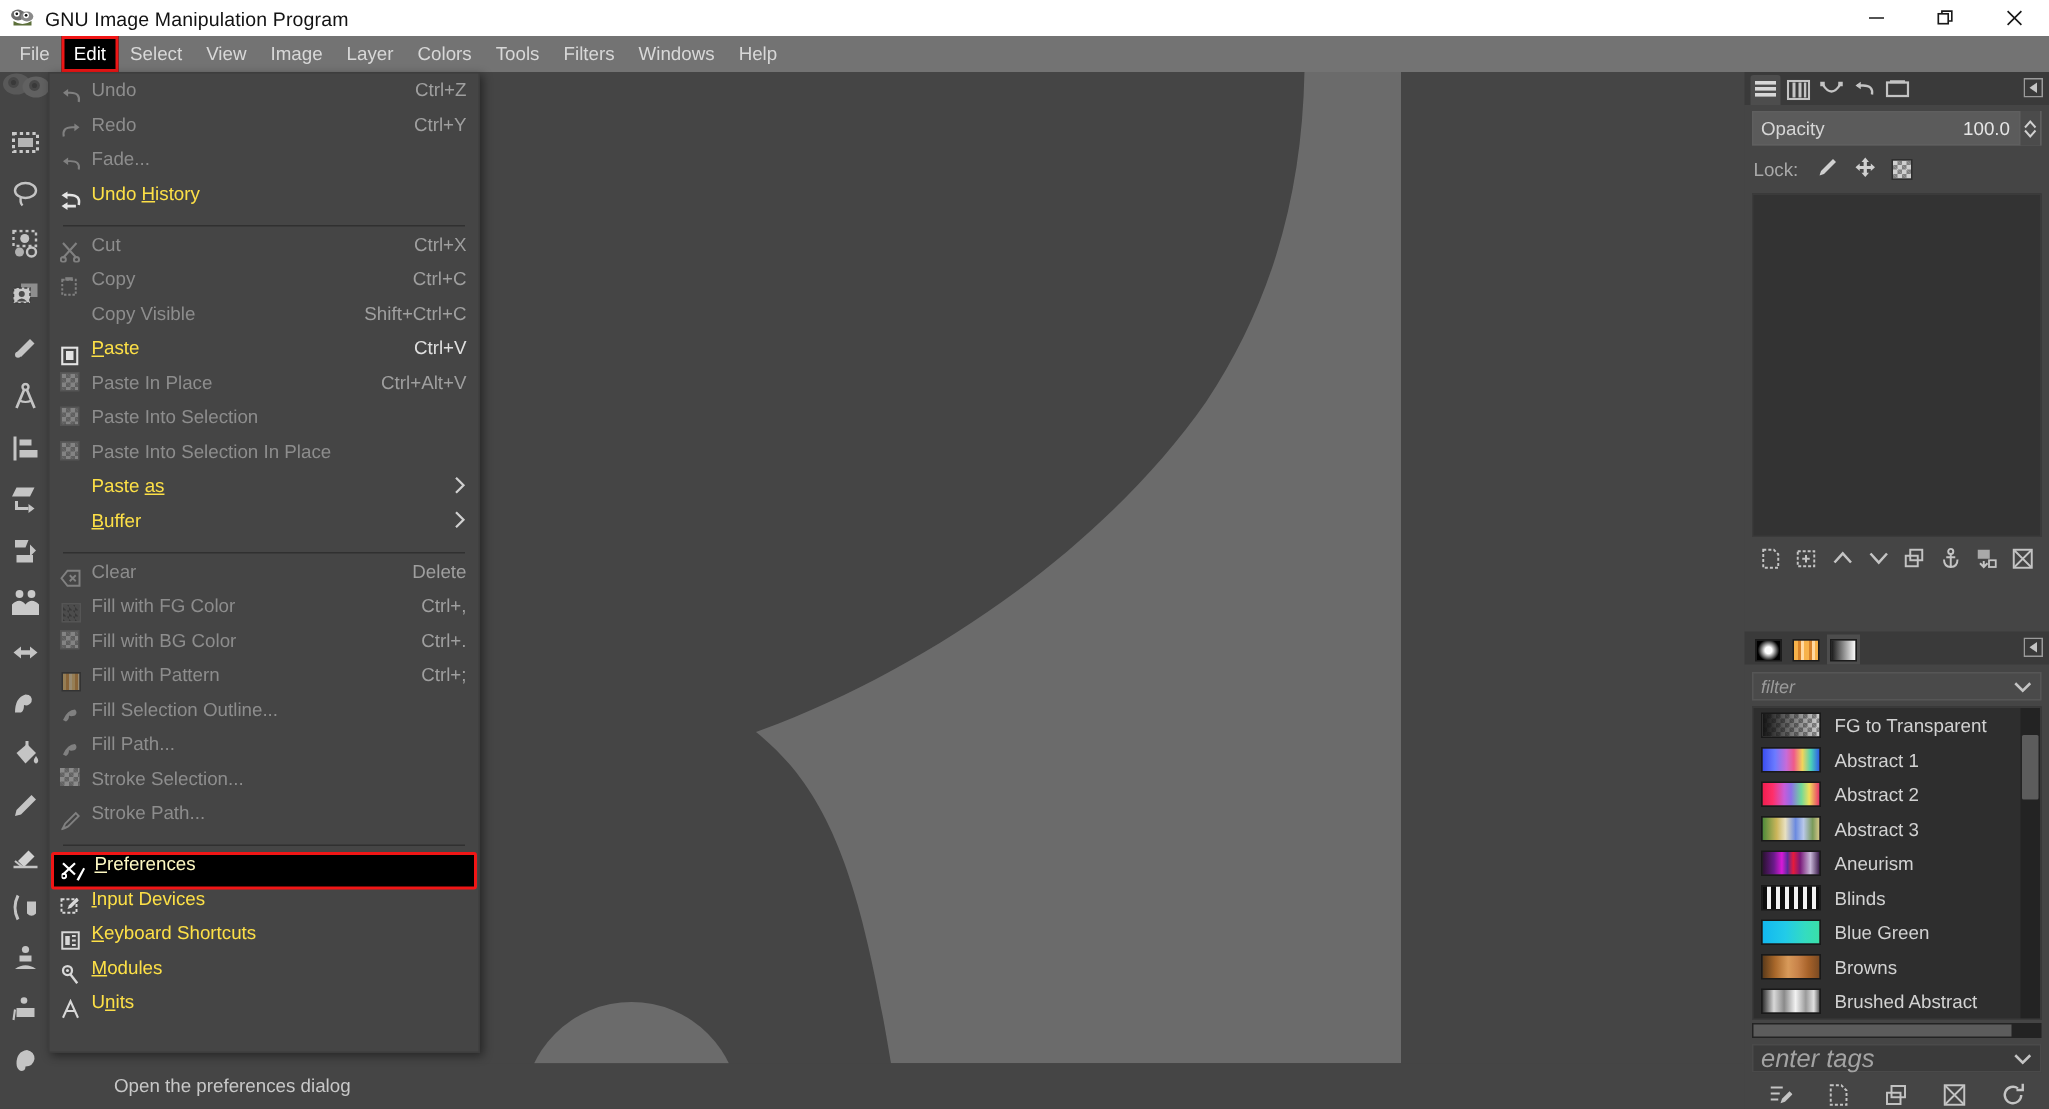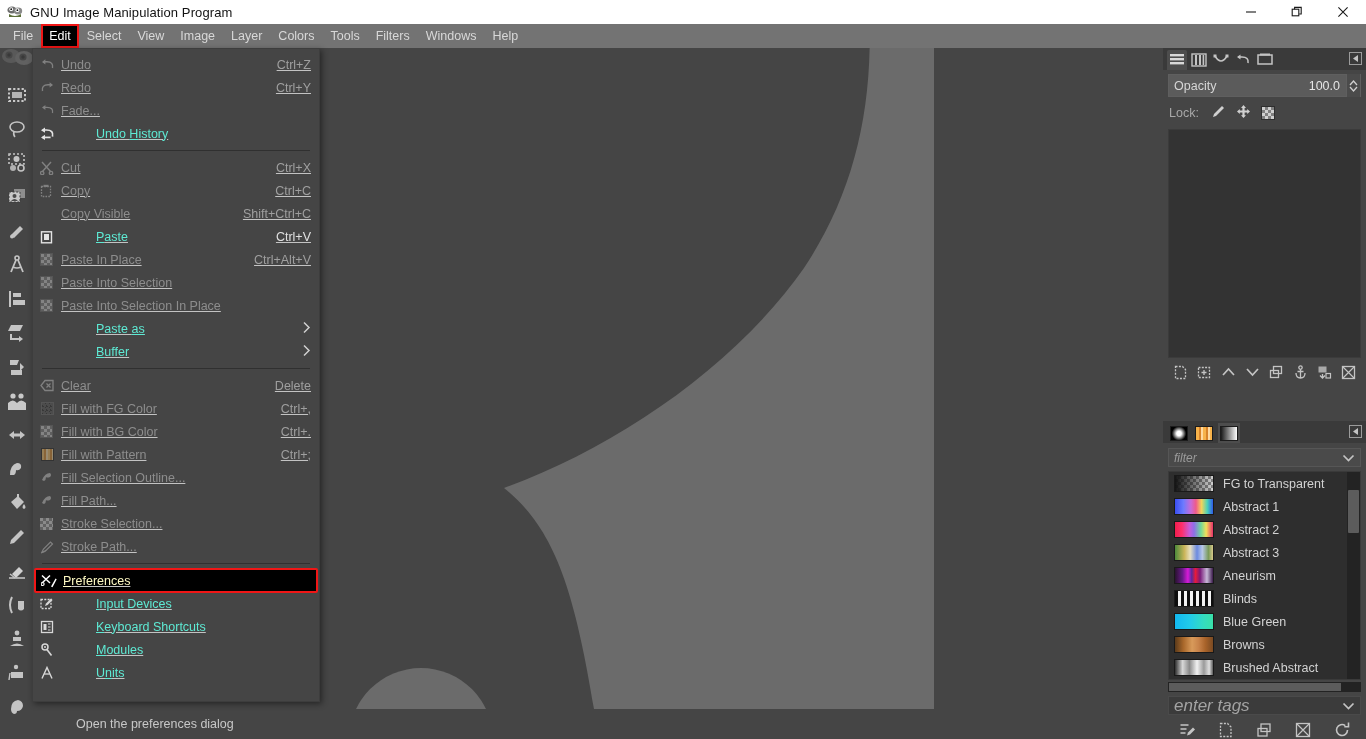--- a/index.html
+++ b/index.html
@@ -171,32 +171,31 @@
   .grad-btnrow .gb { width:18px; height:18px; display:flex; align-items:center; justify-content:center;}
 
   
   #edit-menu {
     position:absolute; left:32px; top:48px; width:288px; height:654px;
     background:#454545; border:1px solid #3d3d3d; padding:4px 0;
     box-shadow:2px 2px 6px rgba(0,0,0,.45);
     z-index:50;
   }
   .mi {
-    height:23px; display:flex; align-items:center; padding:0 8px 0 0;
+    height:23px; display:flex; padding:0 8px 0 0;
     position:relative;
-    text-decoration:underline;
   }
   .mi .mi-ico {
     width:28px; height:23px; display:flex; align-items:center; justify-content:center; flex:0 0 auto;
   }
   .mi .mi-label { color:#cfcfcf; font-size:12.5px; white-space:nowrap;}
   .mi.disabled .mi-label { color:#8d8d8d; }
   .mi.disabled .mi-ico { opacity:.45; }
   .mi .mi-accel { margin-left:auto; color:#9f9f9f; font-size:12.5px; padding-left:24px;}
-  .mi.enabled .mi-label { color:#5eead4;margin-left:35px; }
+  .mi.enabled .mi-label { color:#fde047; }
   .mi.enabled .mi-accel { color:#e0e0e0; }
   .mi .mi-sub { margin-left:auto; }
   .mi u { text-decoration:underline; }
   .mi.hl {
     background:#000000; outline:2px solid #f01616; outline-offset:-1px;
     margin:0 2px; border-radius:1px;
   }
   .mi.hl .mi-label { color:#fef9c3; }
   .msep { height:1px; background:#303030; margin:5px 9px 5px 9px; }
 

